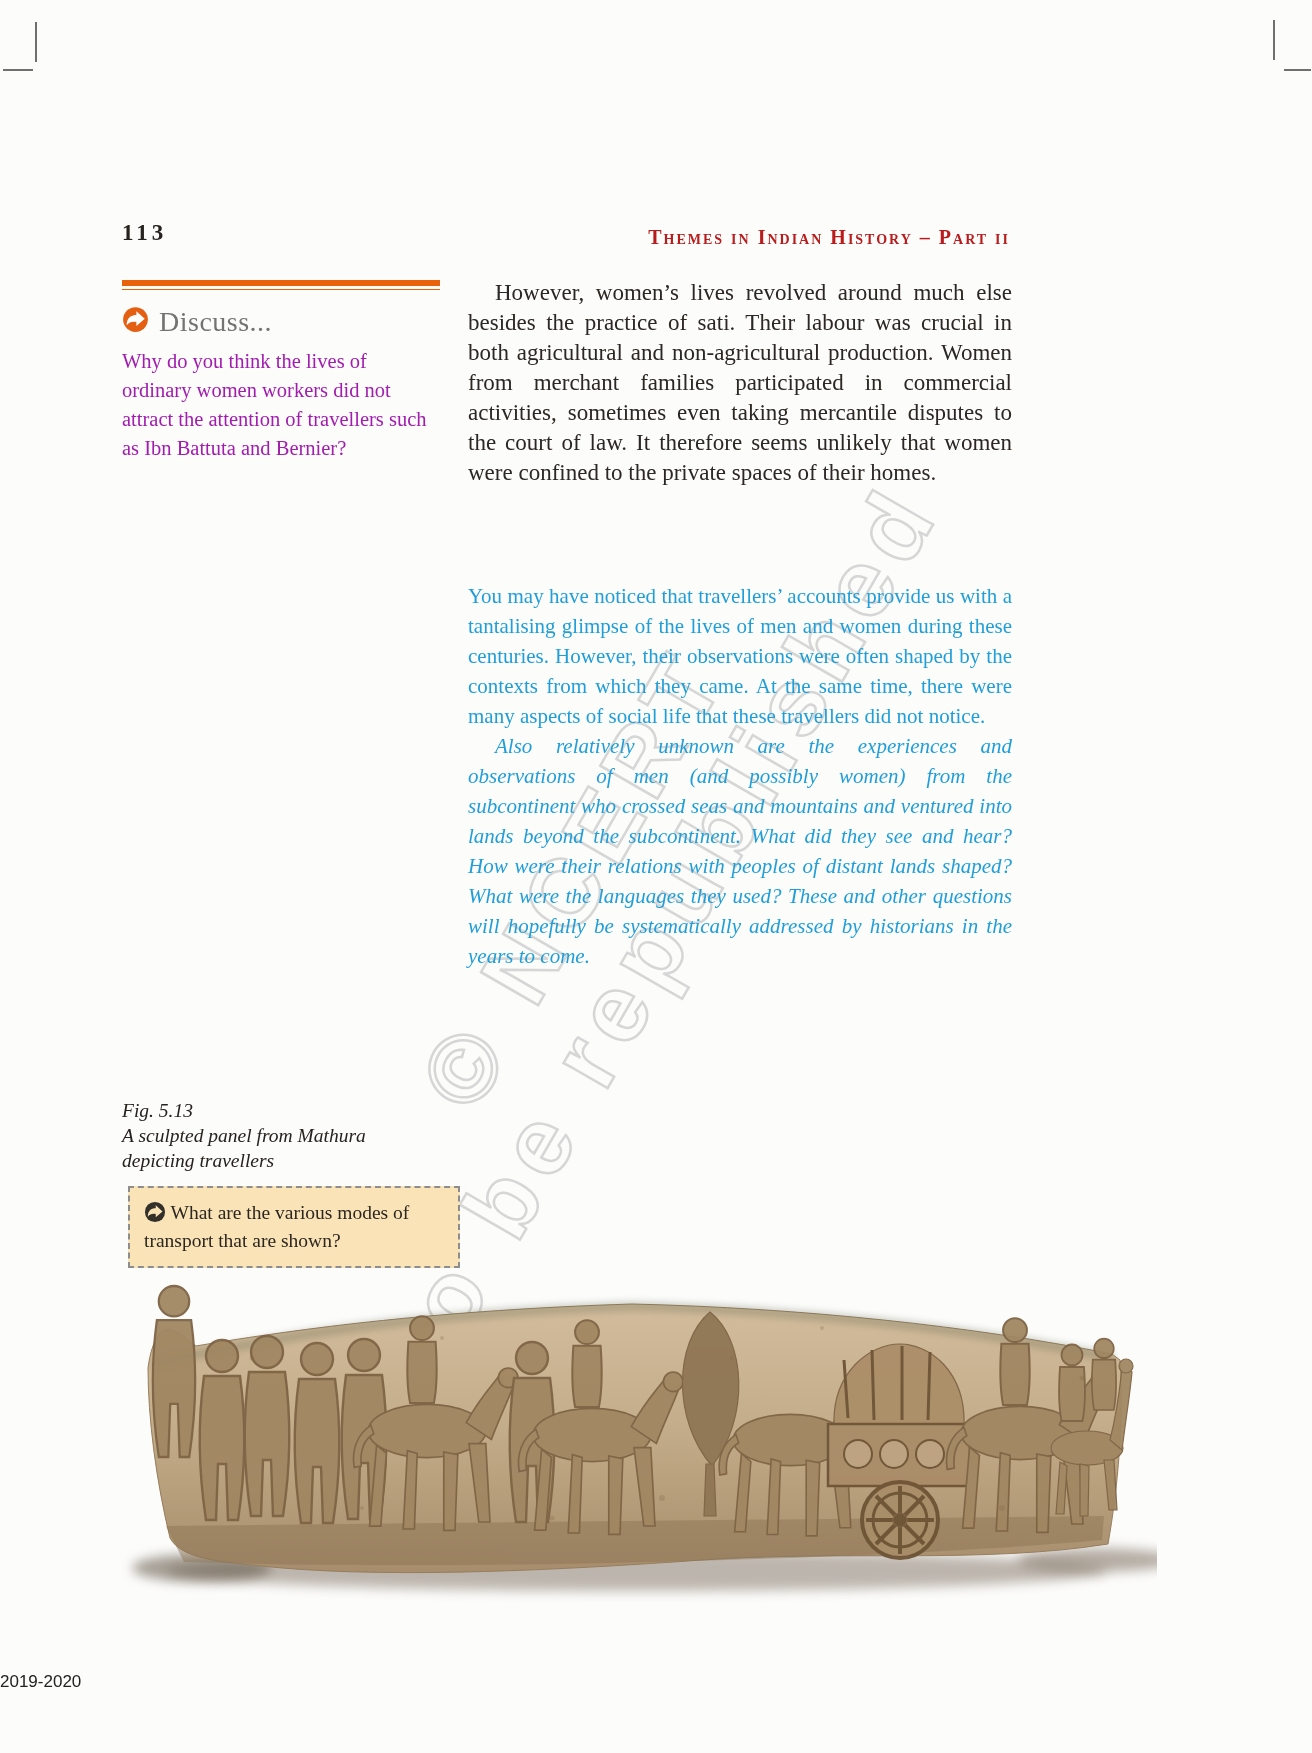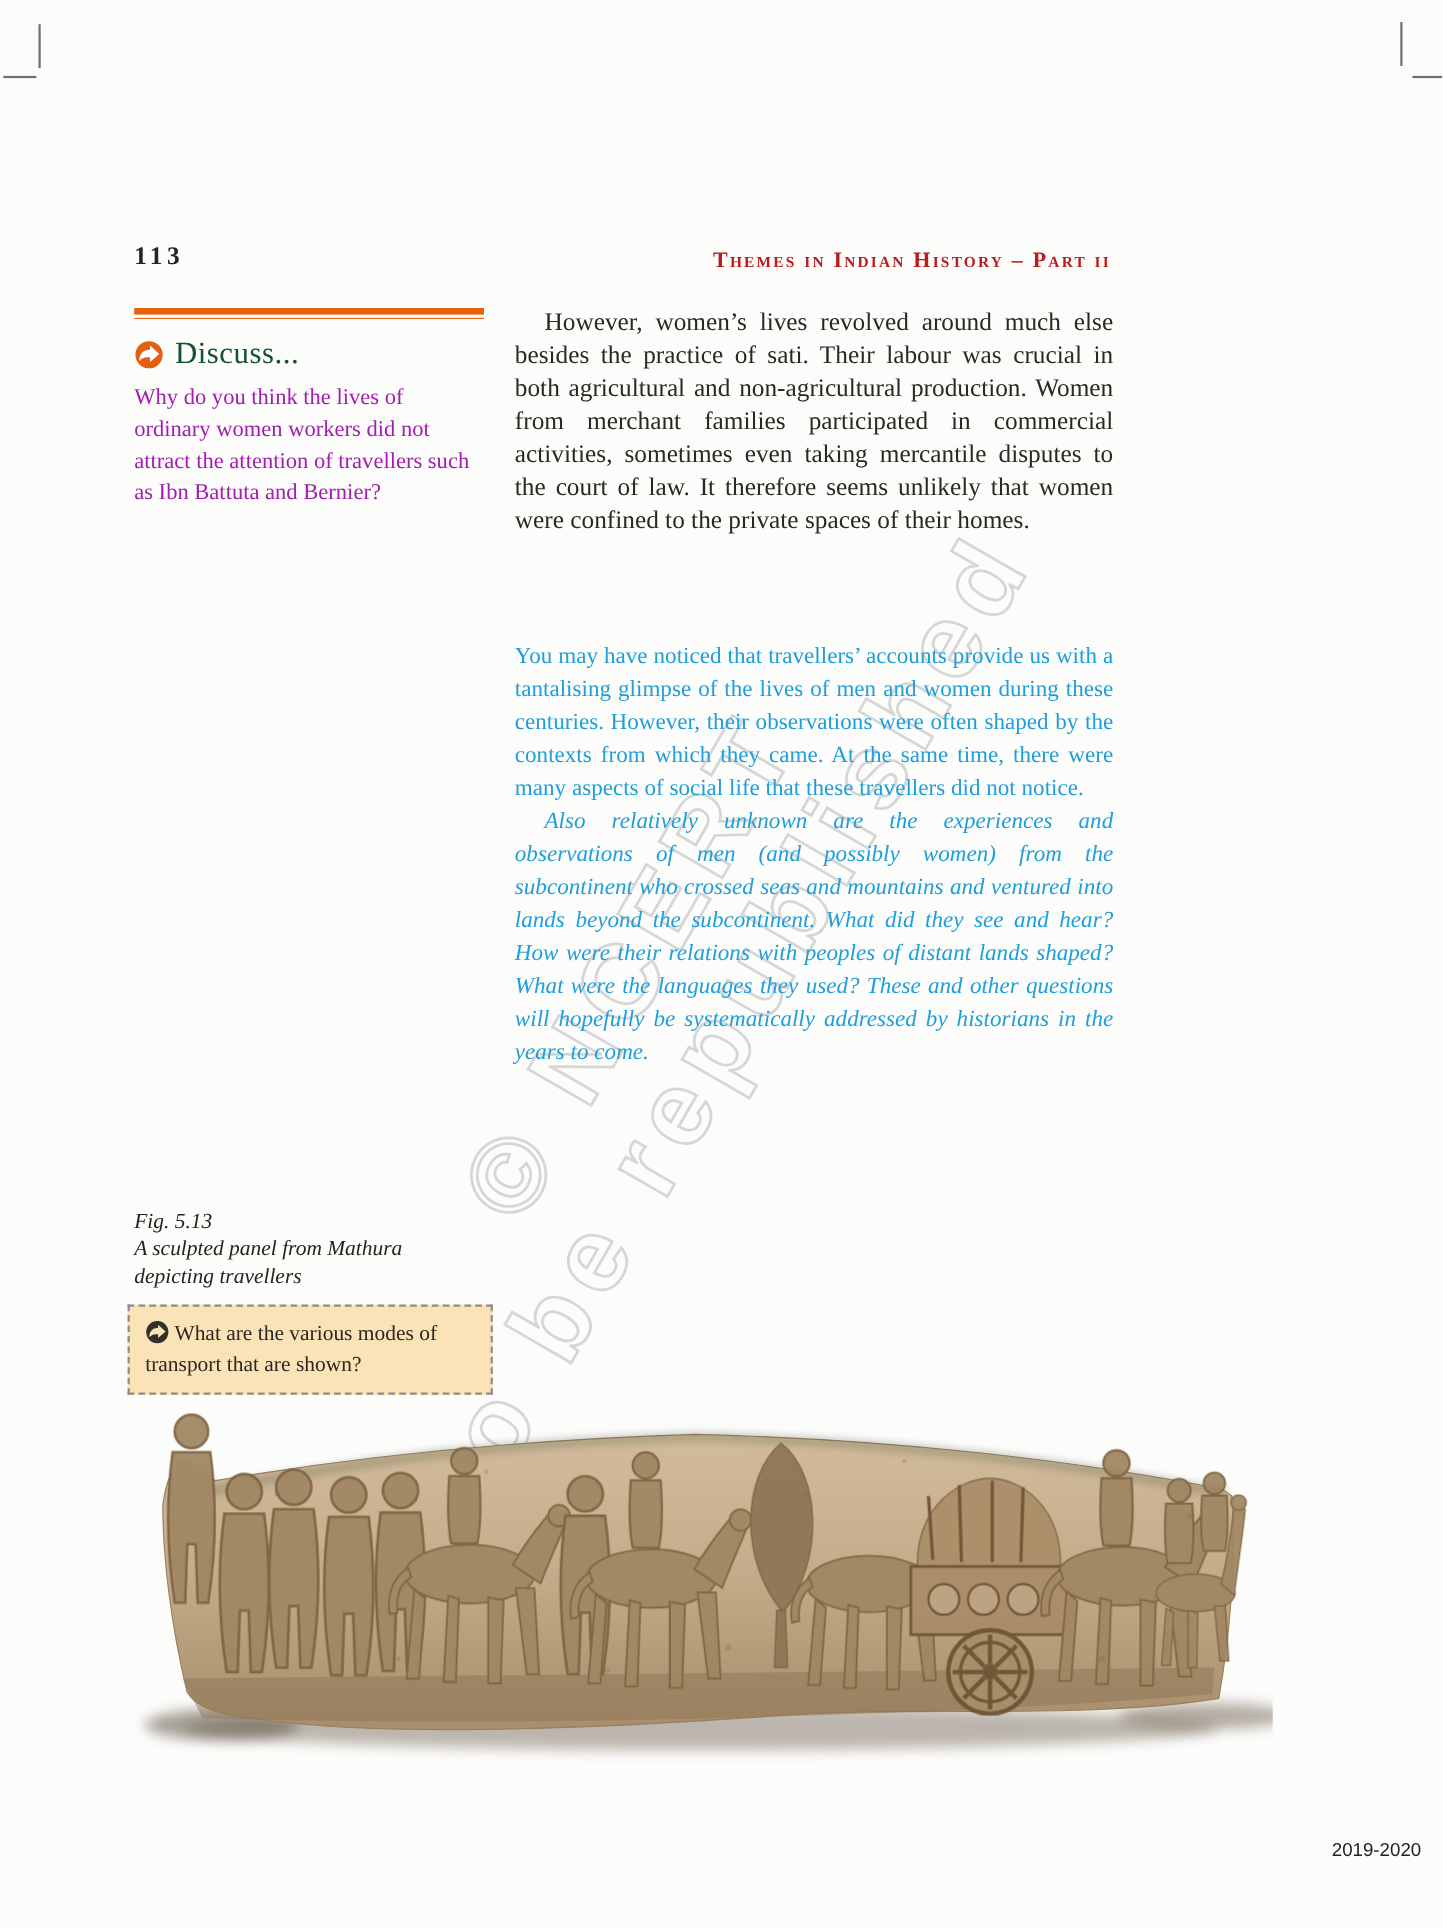--- a/index.html
+++ b/index.html
@@ -31,53 +31,53 @@
   #running-header{
     right:302px;top:226px;font-size:20px;font-weight:600;letter-spacing:2px;
     font-variant:small-caps;color:#b91c1c;
   }
 
   
   #sidebar{left:122px;top:280px;width:318px;}
   #rule-thick{height:6px;background:#e8610b;}
   #rule-thin{height:1px;background:#e8610b;margin-top:3px;}
   #discuss-title{
-    margin-top:16px;color:#14532d;font-size:28px;letter-spacing:0.5px;
-    display:flex;align-items:center;gap:10px;
+    margin-top:16px;color:#737373;font-size:28px;letter-spacing:0.5px;
+    display:flex;gap:10px;
   }
   #discuss-question{margin-top:9px;color:#a21caf;font-size:20.5px;line-height:29px;}
 
   
   #para-1{left:468px;top:278px;width:544px;font-size:23px;line-height:30px;
     text-align:justify;text-indent:27px;color:#2b2722;}
   #blue-block{left:468px;top:581px;width:544px;font-size:21px;line-height:30px;
     text-align:justify;color:#1f9ed9;}
   #blue-block p{margin:0;}
   #blue-para-2{text-indent:0;}
   #blue-para-3{text-indent:27px;font-style:italic;}
 
   
   #fig-caption{left:122px;top:1098px;font-style:italic;font-size:19.5px;line-height:25px;
     color:#26221d;white-space:pre-line;}
   #fig-question-box{
-    left:116px;top:1186px;width:302px;
+    left:128px;top:1186px;width:302px;
     background:#fae3b7;border:2px dashed #8d8d8d;
     padding:11px 12px 12px 14px;
     font-size:19.5px;line-height:27.5px;color:#2b2620;z-index:2;
   }
 
   .arrow-icon{vertical-align:-4px;}
   .arrow-icon .fg-white{fill:#ffffff;}
   .arrow-icon .bg-orange{fill:#e55f12;}
   .arrow-icon .bg-dark{fill:#33302a;}
   .arrow-icon .fg-cream{fill:#fae3b7;}
 
   #sculpture{left:122px;top:1268px;width:1035px;height:365px;z-index:1;}
 
-  #footer-year{left:0;top:1672px;width:1292px;text-align:right;
+  #footer-year{left:0;top:1672px;width:1292px;text-align:left;
     font-family:"Liberation Sans",sans-serif;font-size:17px;color:#222;}
 </style>
 </head>
 <body>
 
 <div class="cropmark" id="crop-tl-v"></div>
 <div class="cropmark" id="crop-tl-h"></div>
 <div class="cropmark" id="crop-tr-v"></div>
 <div class="cropmark" id="crop-tr-h"></div>
 

